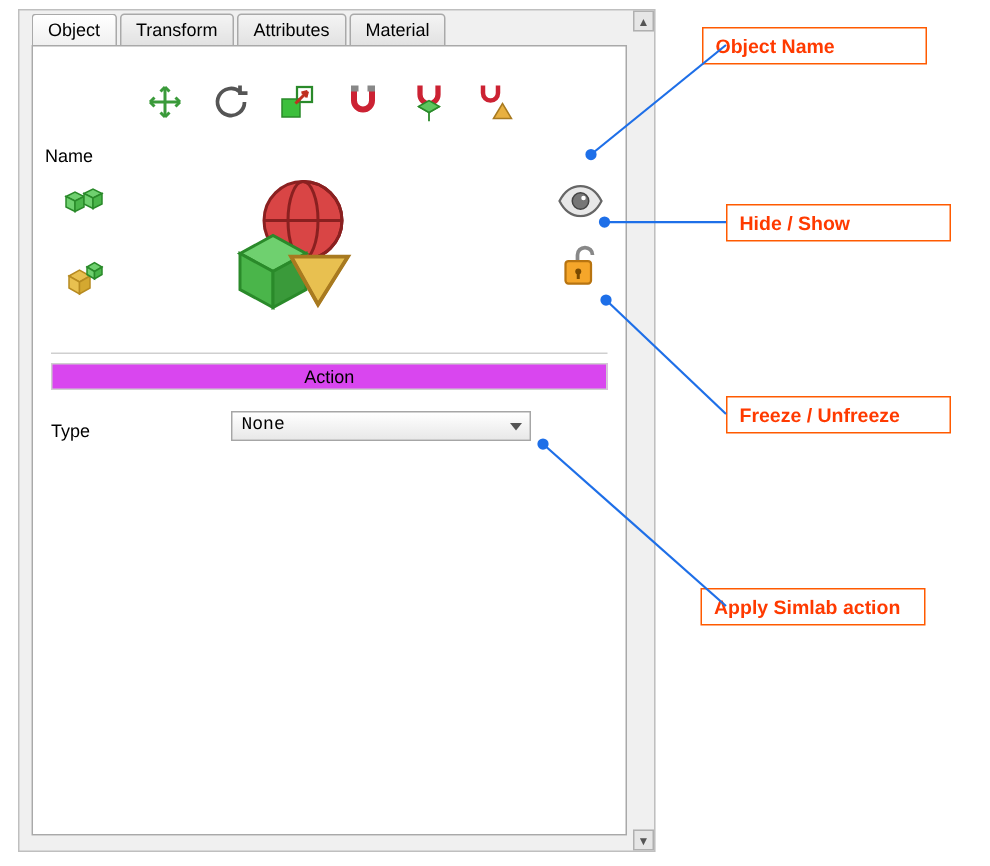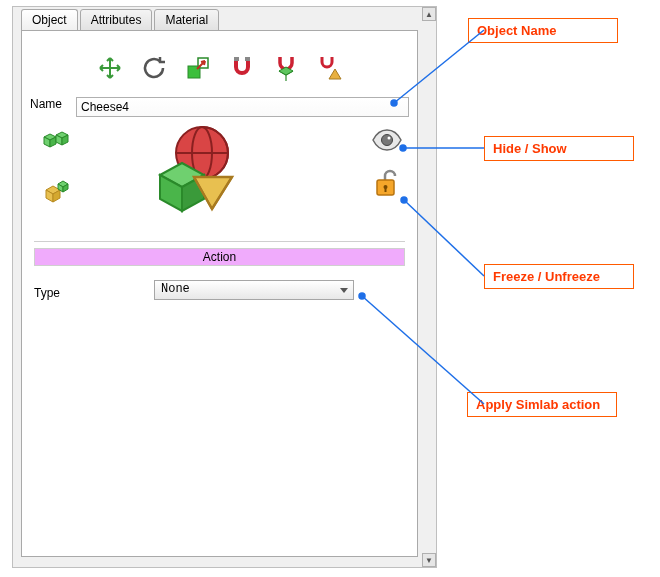--- a/index.html
+++ b/index.html
@@ -61,21 +61,21 @@
     flex:1; border:1px solid #b0b0b0; height:20px; padding:1px 4px; font:inherit;
     background: linear-gradient(#fff,#fafafa);
   }
   .mid-area { position:relative; height:108px; }
   .mid-left { position:absolute; left:10px; top:0; display:flex; flex-direction:column; gap:18px; }
   .mid-center { position:absolute; left:110px; top:-4px; }
   .mid-right { position:absolute; right:6px; top:2px; display:flex; flex-direction:column; gap:14px; align-items:center; }
   .divider-thin { border-top:1px solid #cfcfcf; margin: 6px 4px; }
   .action-hdr {
     text-align:center; border:1px solid #cfcfcf; margin: 0 4px; padding:1px 0;
-    background: #f0abfc;
+    background: #d946ef;
   }
   .type-row { display:flex; align-items:flex-end; gap:10px; padding: 14px 4px; }
   .type-label { width:110px; }
   .type-select {
     width: 200px; height:20px; border:1px solid #a6a6a6; background: linear-gradient(#fff,#e8e8e8);
     padding: 1px 18px 1px 6px; position:relative; cursor:pointer;font-family:Liberation Mono, monospace;
   }
   .type-select::after {
     content:''; position:absolute; right:5px; top:7px;
     border-left:4px solid transparent; border-right:4px solid transparent; border-top:5px solid #555;
@@ -98,20 +98,21 @@
 </style>
 </head>
 <body>
 
 <div class="panel-wrap">
   <div class="scroll-top">▲</div>
   <div class="scroll-bottom">▼</div>
 
   <div class="tabs">
     <div class="tab active">Object</div>
+    <div class="tab inactive">Transform</div>
     <div class="tab inactive">Attributes</div>
     <div class="tab inactive">Material</div>
   </div>
 
   <div class="inner">
 
     <div class="toolbar">
       <div class="tool-ico">
         <svg width="26" height="26" viewBox="0 0 26 26">
             <g stroke="#3a9a3a" stroke-width="2" fill="none">
@@ -151,21 +152,20 @@
       <div class="tool-ico">
         <svg width="26" height="26" viewBox="0 0 26 26">
             <path d="M5 2v5a5 5 0 0 0 10 0V2" stroke="#c23" stroke-width="3" fill="none"></path>
             <path d="M12 24l6-10 6 10z" fill="#e8b040" stroke="#a87a20"></path>
           </svg>
       </div>
     </div>
 
     <div class="name-row">
       <span class="name-label">Name</span>
-      <input class="name-input" value="Cheese4" style="">
     </div>
 
     <div class="mid-area">
       <div class="mid-left">
         <div>
           <svg width="34" height="30" viewBox="0 0 34 30">
               <g stroke="#2a8a2a" fill="#6fd06f" stroke-width="1">
                 <path d="M4 10l6-3 6 3-6 3z"></path>
                 <path d="M4 10v7l6 3v-7z"></path>
                 <path d="M16 10v7l-6 3v-7z" fill="#4ab54a"></path>

